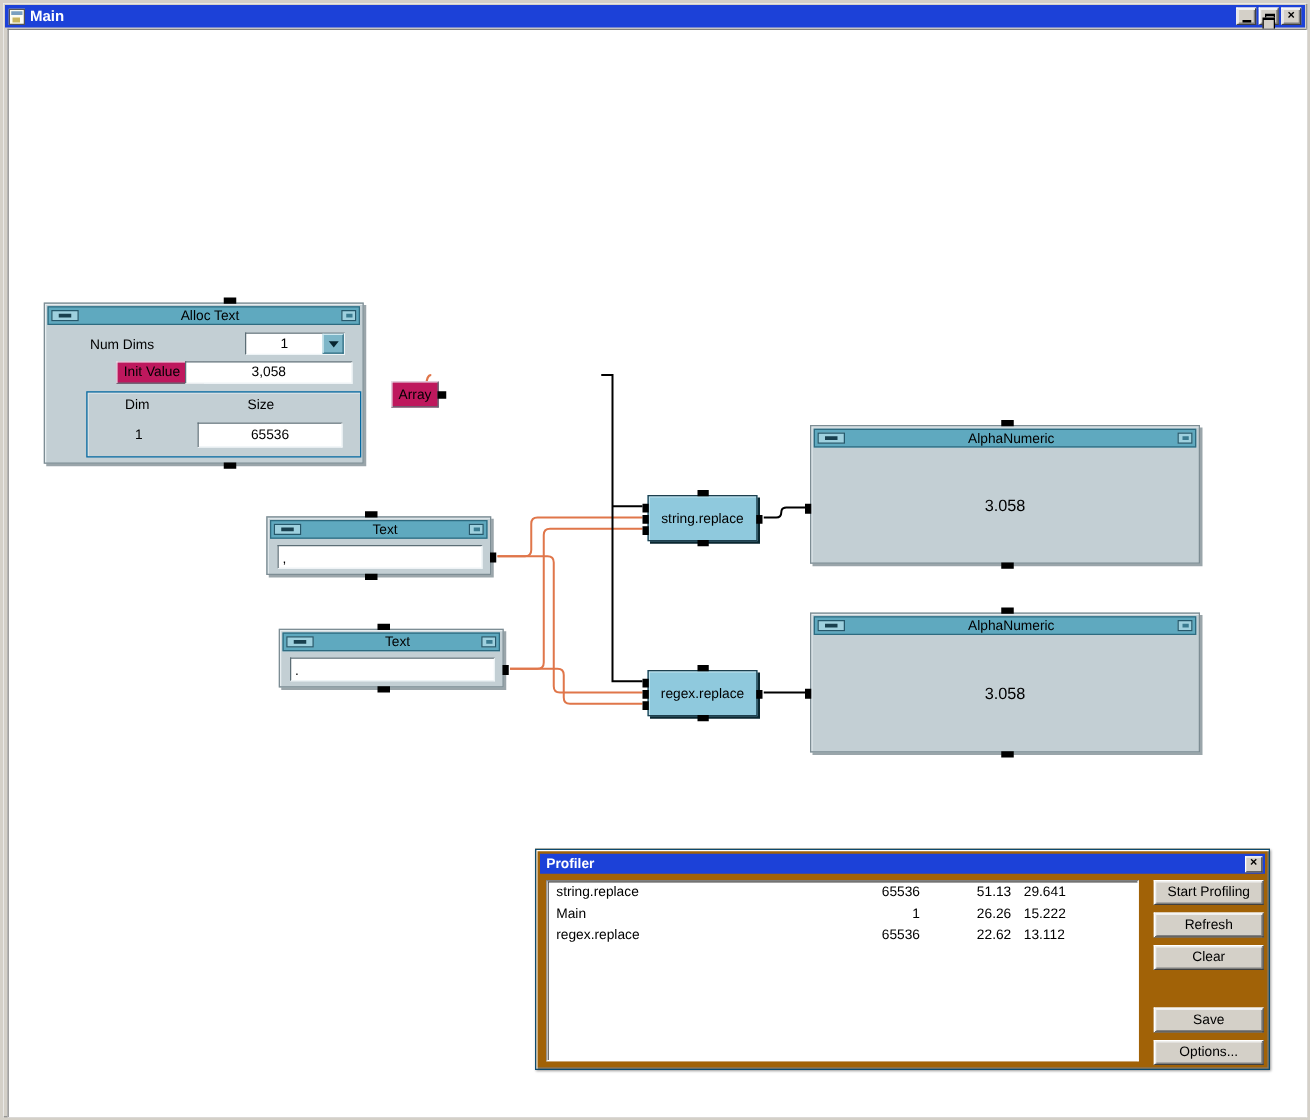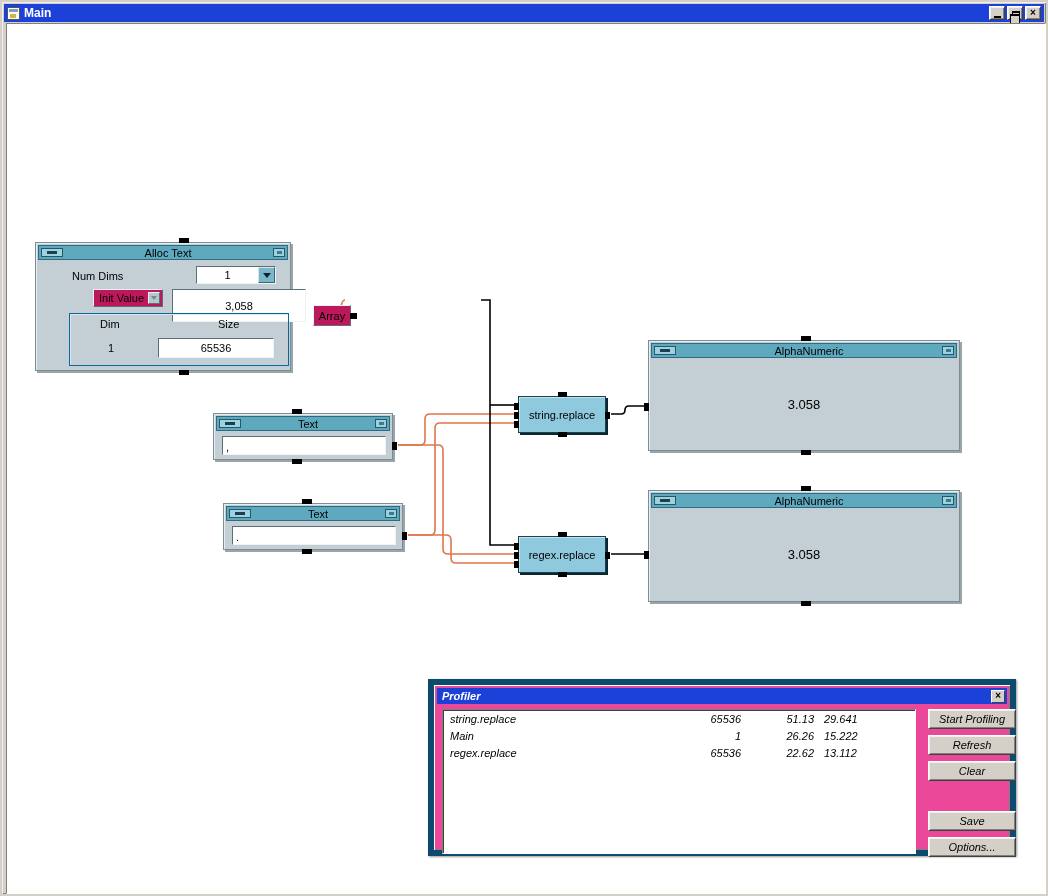--- a/index.html
+++ b/index.html
@@ -81,24 +81,23 @@
     background:#7db6c8; border:1px solid; border-color:#cfe8ef #2e6b80 #2e6b80 #cfe8ef;
     display:flex; align-items:center; justify-content:center; }
   .dd-arrow { width:0; height:0; border-left:4px solid transparent; border-right:4px solid transparent; border-top:5px solid #072530; }
   .dd-mini { position:absolute; right:2px; top:2px; width:12px; height:12px;
     background:#b7c6cc; border:1px solid; border-color:#e9f1f4 #5c6e76 #5c6e76 #e9f1f4;
     display:flex; align-items:center; justify-content:center; }
   .dd-mini .dd-arrow { border-top-color:#77888f; border-left-width:3px; border-right-width:3px; border-top-width:4px; }
 
   
   .profiler {
-    position:absolute; background:#ec4899;
-    border:6px solid #0c4a6e;
+    position:absolute; background:#a16207;
+    border:1px solid #0c4a6e;
     box-shadow: inset 1px 1px 0 #fff, inset -1px -1px 0 #808080, 1px 1px 2px rgba(0,0,0,.4);
-    font-style: italic;
   }
   .prof-titlebar { position:absolute; left:3px; top:3px; right:3px; height:16px;
     background:#1C41D8; display:flex; align-items:center; padding:0 2px 0 5px; }
   .prof-title { color:#fff; font-size:11px; font-weight:bold; flex:1; }
   .prof-close { width:14px; height:13px; background:#D4D0C8;
     border:1px solid; border-color:#fff #404040 #404040 #fff;
     display:flex; align-items:center; justify-content:center; font-size:10px; font-weight:bold; line-height:1; }
   .prof-table { position:absolute; left:8px; top:24px; width:474px; height:145px;
     background:#fff; border:1px solid; border-color:#808080 #fff #fff #808080;
     box-shadow: inset 1px 1px 0 #404040; overflow:hidden; }
@@ -164,24 +163,24 @@
         <div class="dd-btn">
             <div class="dd-arrow"></div>
           </div>
       </div>
       <div class="raised" style="position:absolute; left:37px; top:46px; width:70px; height:18px; font-size:11px; display:flex; align-items:center; padding-left:5px;">
         <span>Init Value</span>
         <div class="dd-mini">
             <div class="dd-arrow"></div>
           </div>
       </div>
-      <div class="wfield center" style="left:112px; top:46px; width:134px; height:33px;margin-left:24px;">3,058</div>
+      <div class="wfield center" style="left:112px; top:46px; width:134px; height:18px;">3,058</div>
       <div style="position:absolute; left:33px; top:70px; width:220px; height:53px; border:1px solid #0369a1; box-shadow: inset 1px 1px 0 #dde6ea;">
         <div class="lbl" style="left:30px; top:4px;">Dim</div>
-        <div class="lbl" style="left:128px; top:4px;margin-left:20px;">Size</div>
+        <div class="lbl" style="left:128px; top:4px;">Size</div>
         <div class="lbl" style="left:38px; top:28px;">1</div>
         <div class="wfield center" style="left:88px; top:24px; width:116px; height:20px;">65536</div>
       </div>
       <div class="raised center" style="position:absolute; left:257px; top:62px; width:38px; height:21px; font-size:11px;">
         <span>Array</span>
         <div class="pin" style="right:-7px; top:7px; width:7px; height:6px;"></div>
       </div>
       <div class="pin pin-h" style="left:143px; top:-5px;"></div>
       <div class="pin pin-h" style="left:143px; bottom:-5px;"></div>
     </div>

